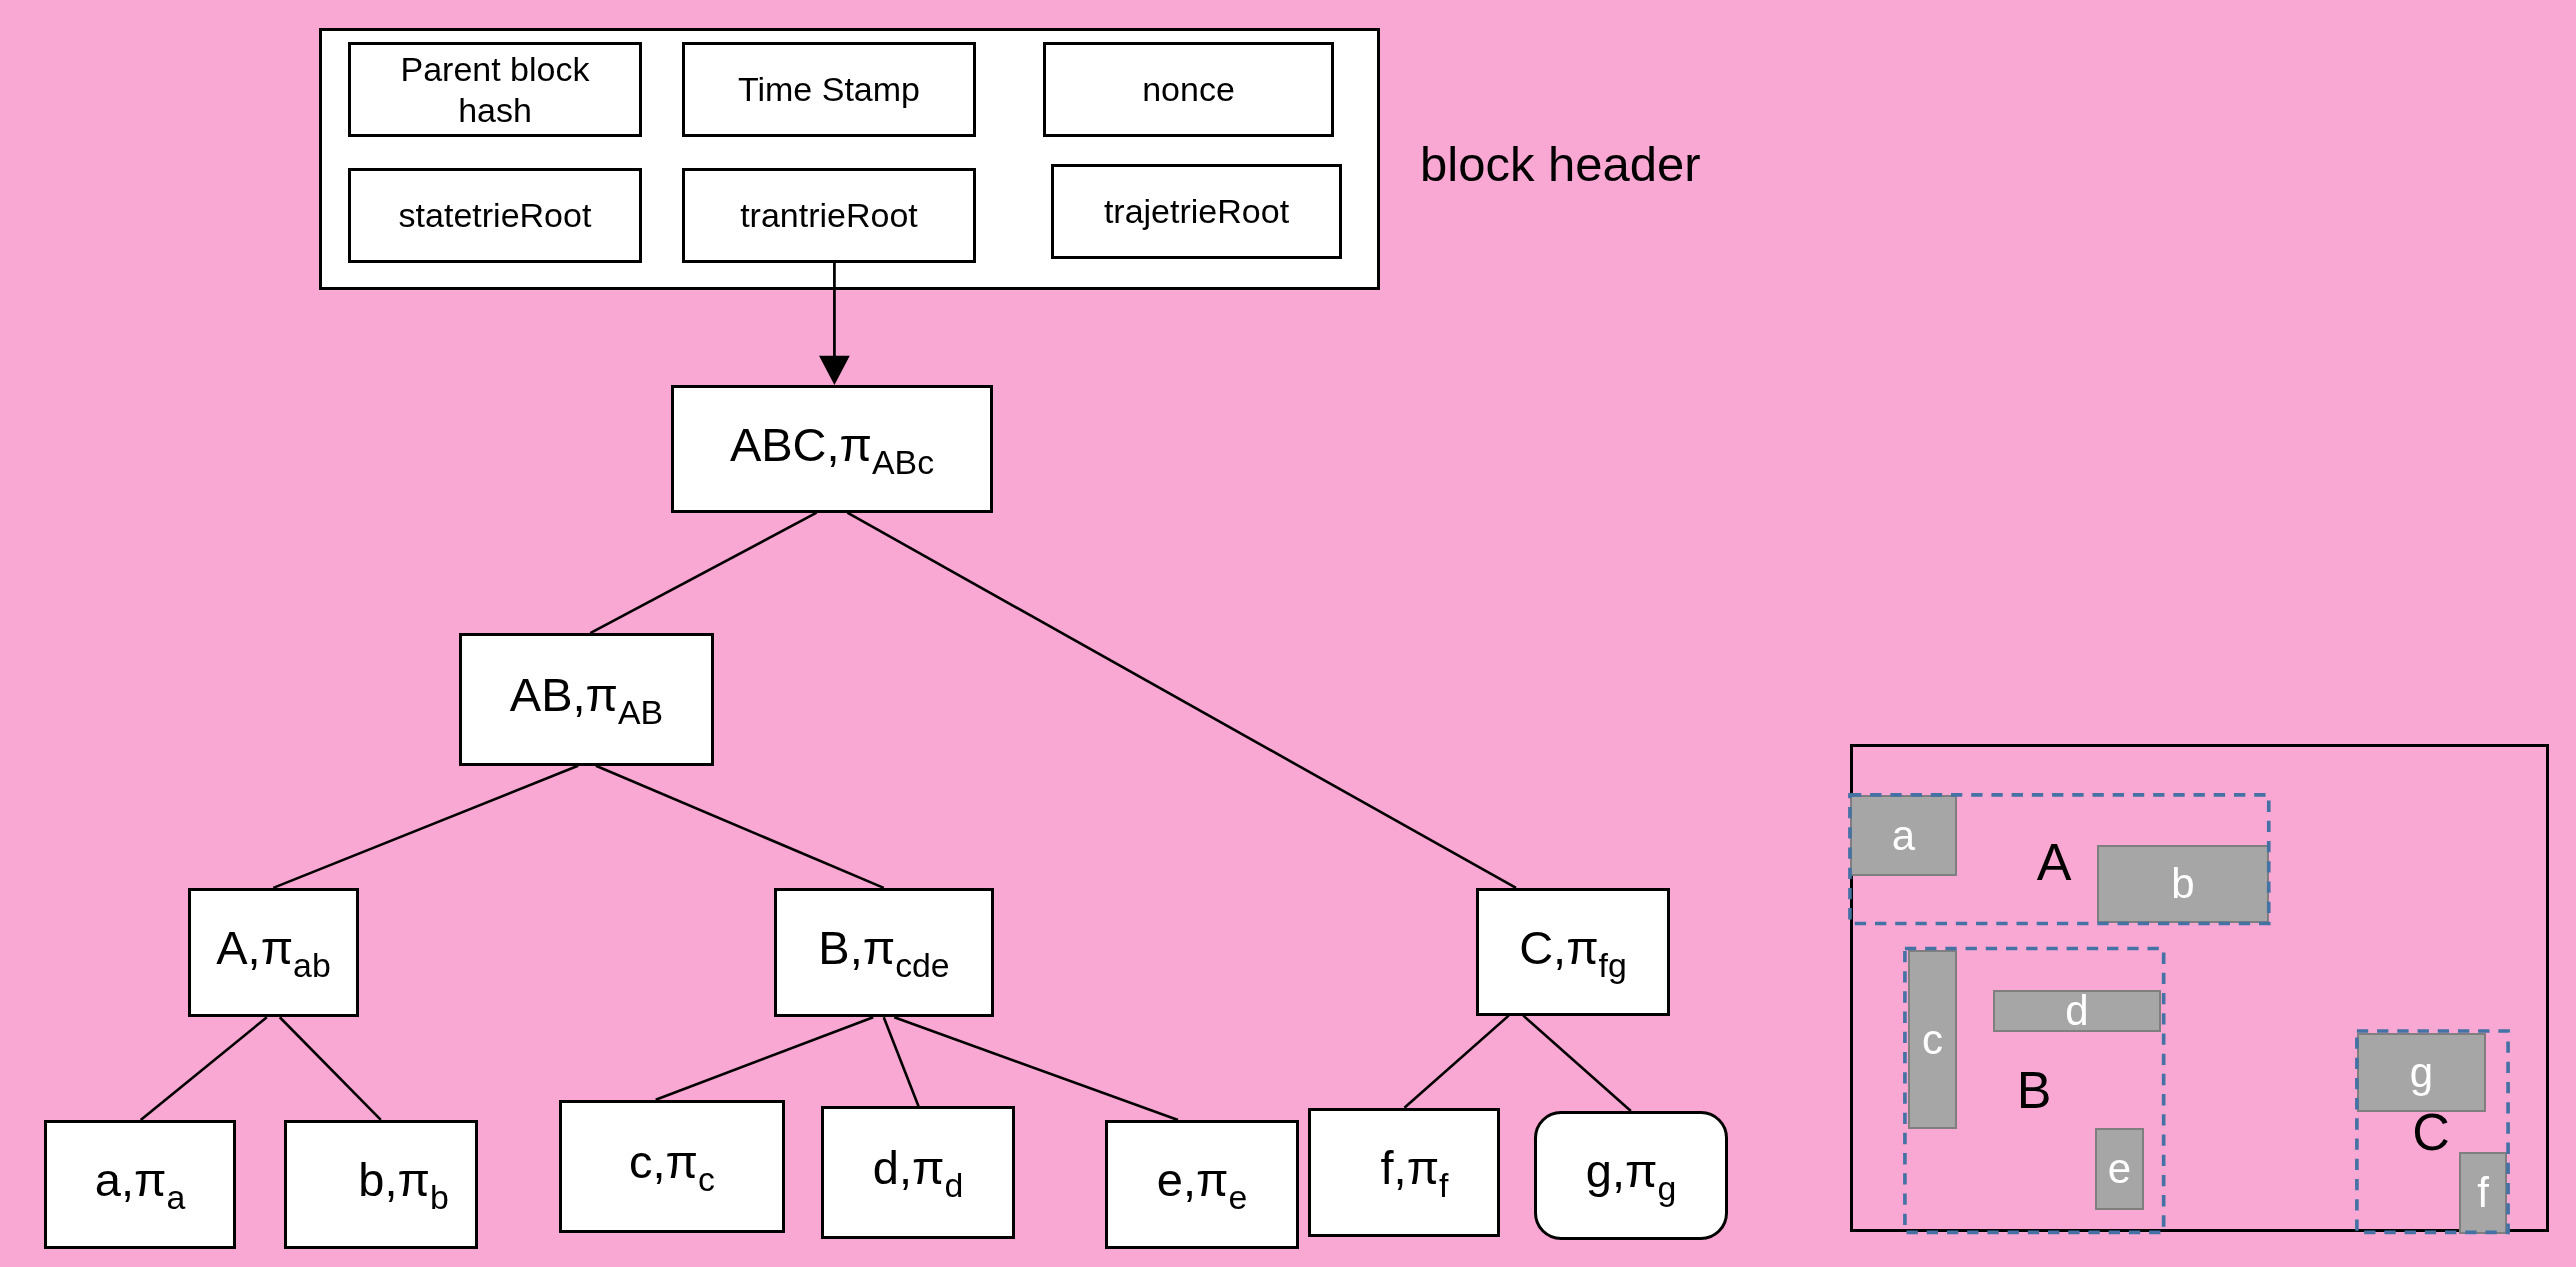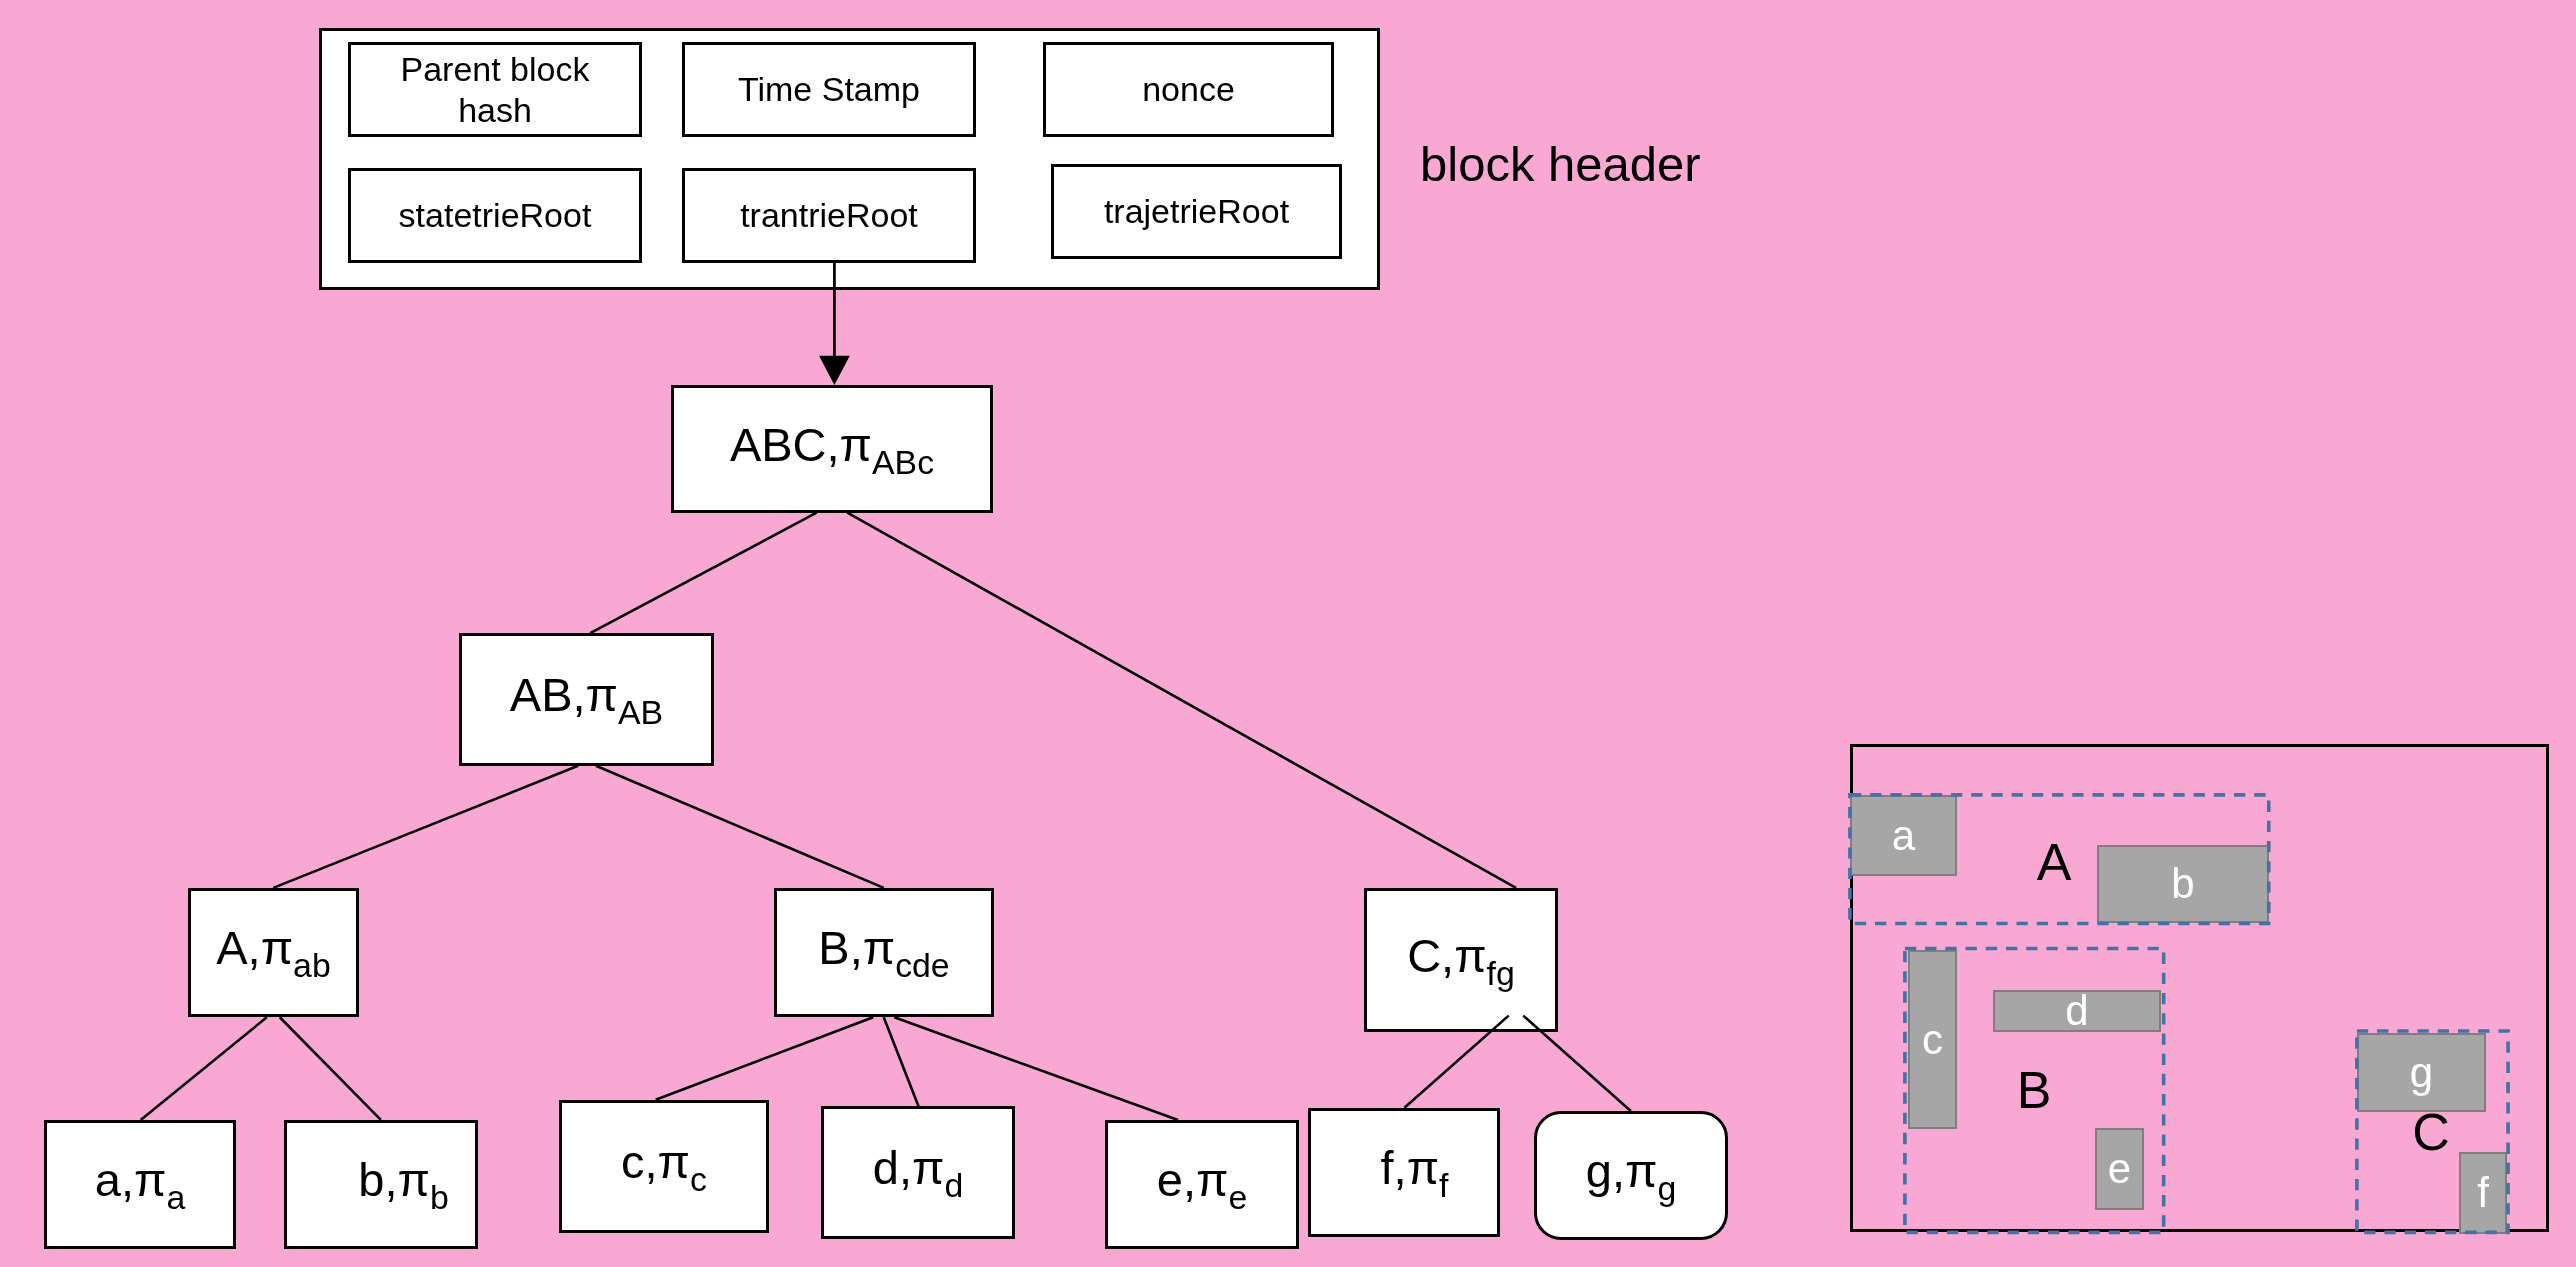--- a/index.html
+++ b/index.html
@@ -78,31 +78,31 @@
   <div class="box node" style="left:459px;top:633px;width:255px;height:133px;">
     <span class="t"><span>AB,π</span><span class="sub">AB</span></span>
   </div>
 
   <div class="box node" style="left:188px;top:888px;width:171px;height:129px;">
     <span class="t"><span>A,π</span><span class="sub">ab</span></span>
   </div>
   <div class="box node" style="left:774px;top:888px;width:220px;height:129px;">
     <span class="t"><span>B,π</span><span class="sub">cde</span></span>
   </div>
-  <div class="box node" style="left:1364px;top:888px;width:194px;height:144px;">
+  <div class="box node" style="left:1476px;top:888px;width:194px;height:128px;">
     <span class="t"><span>C,π</span><span class="sub">fg</span></span>
   </div>
 
   <div class="box node" style="left:44px;top:1120px;width:192px;height:129px;">
     <span class="t"><span>a,π</span><span class="sub">a</span></span>
   </div>
   <div class="box node" style="left:284px;top:1120px;width:194px;height:129px;padding-left:45px;">
     <span class="t"><span>b,π</span><span class="sub">b</span></span>
   </div>
-  <div class="box node" style="left:559px;top:1100px;width:210px;height:133px;">
+  <div class="box node" style="left:559px;top:1100px;width:226px;height:133px;">
     <span class="t"><span>c,π</span><span class="sub">c</span></span>
   </div>
   <div class="box node" style="left:821px;top:1106px;width:194px;height:133px;">
     <span class="t"><span>d,π</span><span class="sub">d</span></span>
   </div>
   <div class="box node" style="left:1081px;top:1120px;width:194px;height:129px;margin-left:24px;">
     <span class="t"><span>e,π</span><span class="sub">e</span></span>
   </div>
   <div class="box node" style="left:1308px;top:1108px;width:192px;height:129px;padding-left:21px;">
     <span class="t"><span>f,π</span><span class="sub">f</span></span>

